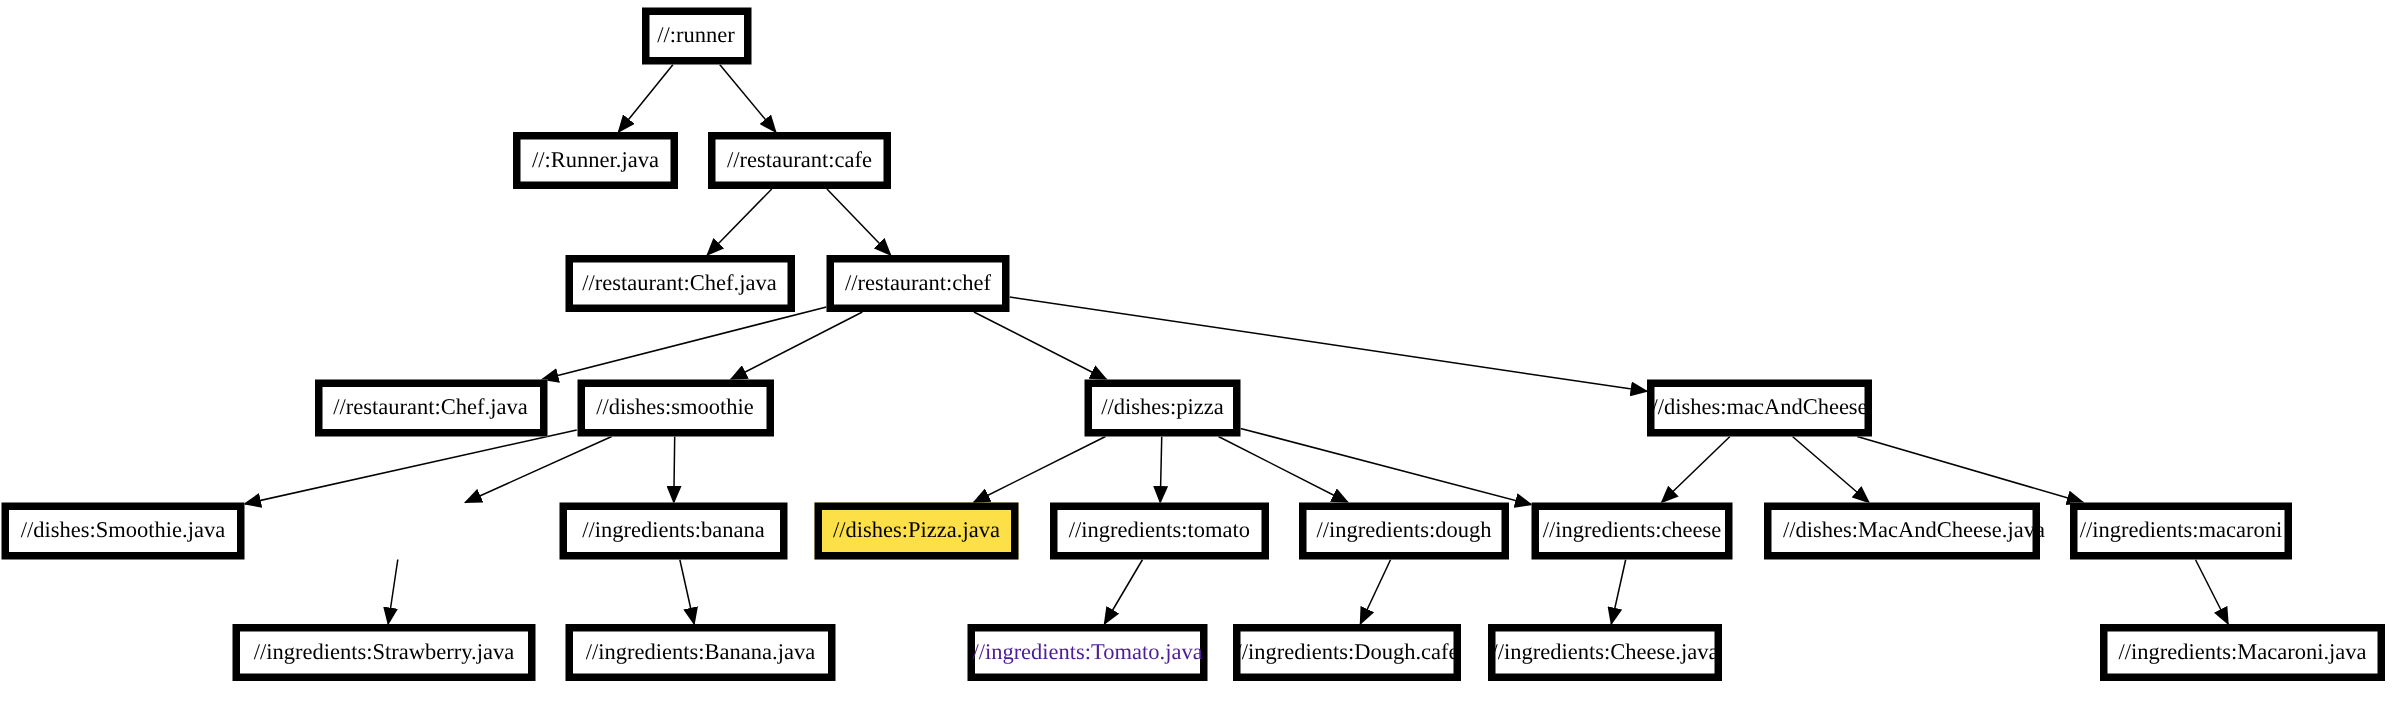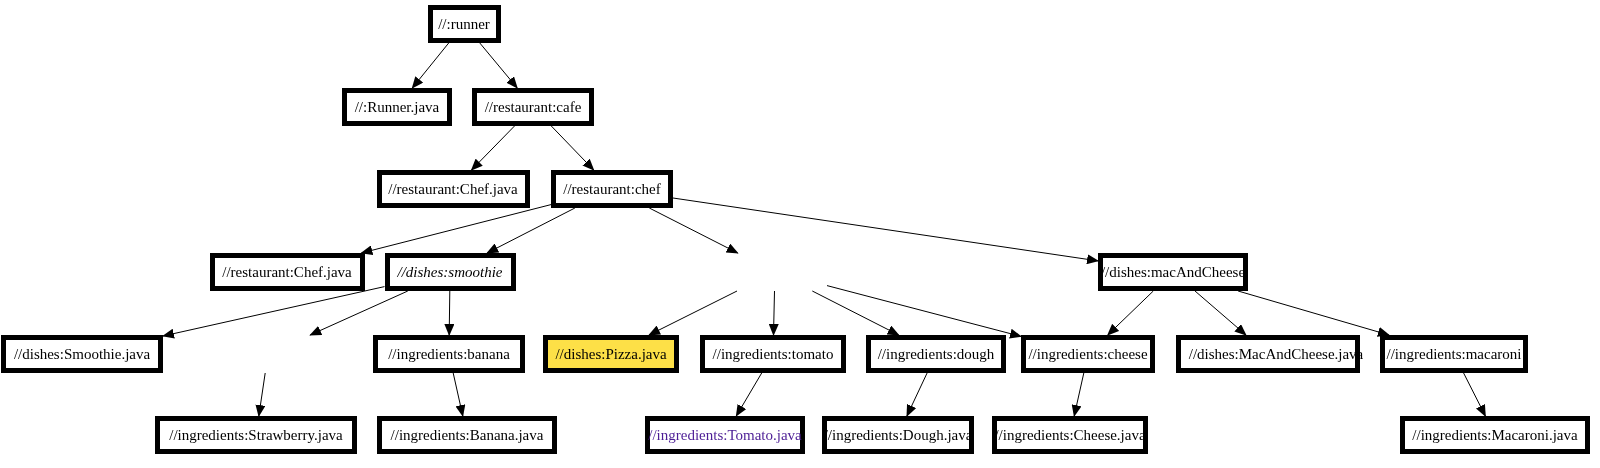--- a/index.html
+++ b/index.html
@@ -84,30 +84,31 @@
         <line x1="1463.6" y1="373.0" x2="1485.4" y2="416.0" class="edge-line" stroke="#000000" marker-end="url(#arrowhead)"></line>
       </g>
   </svg>
   <div id="graph-nodes">
       <div class="node" style="left: 427.5px; top: 5px; width: 73px; height: 38px; background: rgb(255, 255, 255); border-color: rgb(0, 0, 0); color: rgb(0, 0, 0);">//:runner</div>
       <div class="node" style="left: 342px; top: 88px; width: 110px; height: 38px; background: rgb(255, 255, 255); border-color: rgb(0, 0, 0); color: rgb(0, 0, 0);">//:Runner.java</div>
       <div class="node" style="left: 472px; top: 88px; width: 122px; height: 38px; background: rgb(255, 255, 255); border-color: rgb(0, 0, 0); color: rgb(0, 0, 0);">//restaurant:cafe</div>
       <div class="node" style="left: 376.5px; top: 170px; width: 153px; height: 38px; background: rgb(255, 255, 255); border-color: rgb(0, 0, 0); color: rgb(0, 0, 0);">//restaurant:Chef.java</div>
       <div class="node" style="left: 551px; top: 170px; width: 122px; height: 38px; background: rgb(255, 255, 255); border-color: rgb(0, 0, 0); color: rgb(0, 0, 0);">//restaurant:chef</div>
       <div class="node" style="left: 209.5px; top: 253px; width: 155px; height: 38px; background: rgb(255, 255, 255); border-color: rgb(0, 0, 0); color: rgb(0, 0, 0);">//restaurant:Chef.java</div>
-      <div class="node" style="left: 384.5px; top: 253px; width: 131px; height: 38px; background: rgb(255, 255, 255); border-color: rgb(0, 0, 0); color: rgb(0, 0, 0); font-style: italic;">//dishes:smoothie</div>
+      <div class="node" style="left: 384.5px; top: 253px; width: 131px; height: 38px; background: rgb(255, 255, 255); border-color: rgb(0, 0, 0); color: rgb(0, 0, 0);">//dishes:smoothie</div>
+      <div class="node" style="left: 723px; top: 253px; width: 104px; height: 38px; background: rgb(255, 255, 255); border-color: rgb(0, 0, 0); color: rgb(0, 0, 0);">//dishes:pizza</div>
       <div class="node" style="left: 1098px; top: 253px; width: 150px; height: 38px; background: rgb(255, 255, 255); border-color: rgb(0, 0, 0); color: rgb(0, 0, 0);">//dishes:macAndCheese</div>
       <div class="node" style="left: 1px; top: 335px; width: 162px; height: 38px; background: rgb(255, 255, 255); border-color: rgb(0, 0, 0); color: rgb(0, 0, 0);">//dishes:Smoothie.java</div>
       <div class="node" style="left: 373px; top: 335px; width: 152px; height: 38px; background: rgb(255, 255, 255); border-color: rgb(0, 0, 0); color: rgb(0, 0, 0);">//ingredients:banana</div>
       <div class="node" style="left: 543px; top: 335px; width: 136px; height: 38px; background: #fde047; border-color: rgb(0, 0, 0); color: rgb(0, 0, 0);">//dishes:Pizza.java</div>
       <div class="node" style="left: 700px; top: 335px; width: 146px; height: 38px; background: rgb(255, 255, 255); border-color: rgb(0, 0, 0); color: rgb(0, 0, 0);">//ingredients:tomato</div>
       <div class="node" style="left: 866px; top: 335px; width: 140px; height: 38px; background: rgb(255, 255, 255); border-color: rgb(0, 0, 0); color: rgb(0, 0, 0);">//ingredients:dough</div>
       <div class="node" style="left: 1021px; top: 335px; width: 134px; height: 38px; background: rgb(255, 255, 255); border-color: rgb(0, 0, 0); color: rgb(0, 0, 0);">//ingredients:cheese</div>
       <div class="node" style="left: 1176px; top: 335px; width: 184px; height: 38px; background: rgb(255, 255, 255); border-color: rgb(0, 0, 0); color: rgb(0, 0, 0); padding-left: 16px;">//dishes:MacAndCheese.java</div>
       <div class="node" style="left: 1380px; top: 335px; width: 148px; height: 38px; background: rgb(255, 255, 255); border-color: rgb(0, 0, 0); color: rgb(0, 0, 0);">//ingredients:macaroni</div>
       <div class="node" style="left: 155px; top: 416px; width: 202px; height: 38px; background: rgb(255, 255, 255); border-color: rgb(0, 0, 0); color: rgb(0, 0, 0);">//ingredients:Strawberry.java</div>
       <div class="node" style="left: 377px; top: 416px; width: 180px; height: 38px; background: rgb(255, 255, 255); border-color: rgb(0, 0, 0); color: rgb(0, 0, 0);">//ingredients:Banana.java</div>
       <div class="node" style="left: 645px; top: 416px; width: 160px; height: 38px; background: rgb(255, 255, 255); border-color: rgb(0, 0, 0); color: #4c1d95;">//ingredients:Tomato.java</div>
-      <div class="node" style="left: 822px; top: 416px; width: 152px; height: 38px; background: rgb(255, 255, 255); border-color: rgb(0, 0, 0); color: rgb(0, 0, 0);">//ingredients:Dough.java</div>
+      <div class="node" style="left: 822px; top: 416px; width: 152px; height: 38px; background: rgb(255, 255, 255); border-color: rgb(0, 0, 0); color: rgb(0, 0, 0);">//ingredients:Dough.cafe</div>
       <div class="node" style="left: 992px; top: 416px; width: 156px; height: 38px; background: rgb(255, 255, 255); border-color: rgb(0, 0, 0); color: rgb(0, 0, 0);">//ingredients:Cheese.java</div>
       <div class="node" style="left: 1400px; top: 416px; width: 190px; height: 38px; background: rgb(255, 255, 255); border-color: rgb(0, 0, 0); color: rgb(0, 0, 0);">//ingredients:Macaroni.java</div>
     </div>
 </div>
 
 </body></html>

